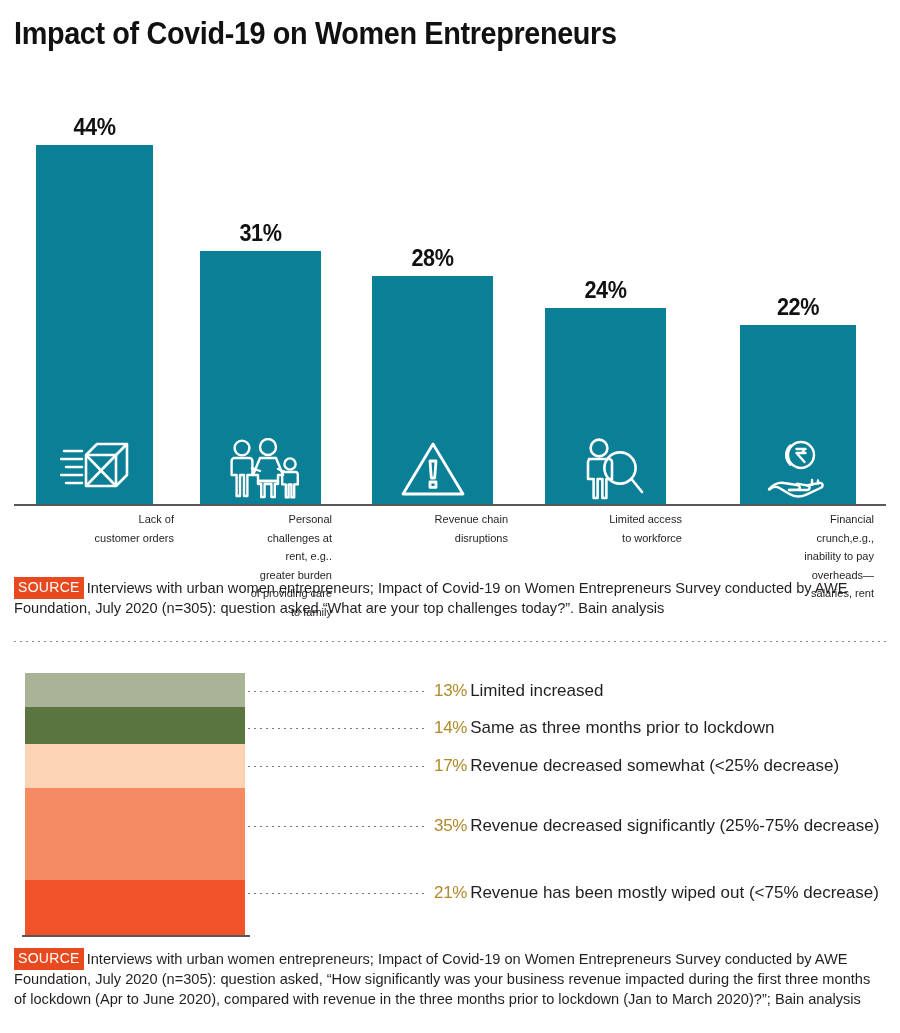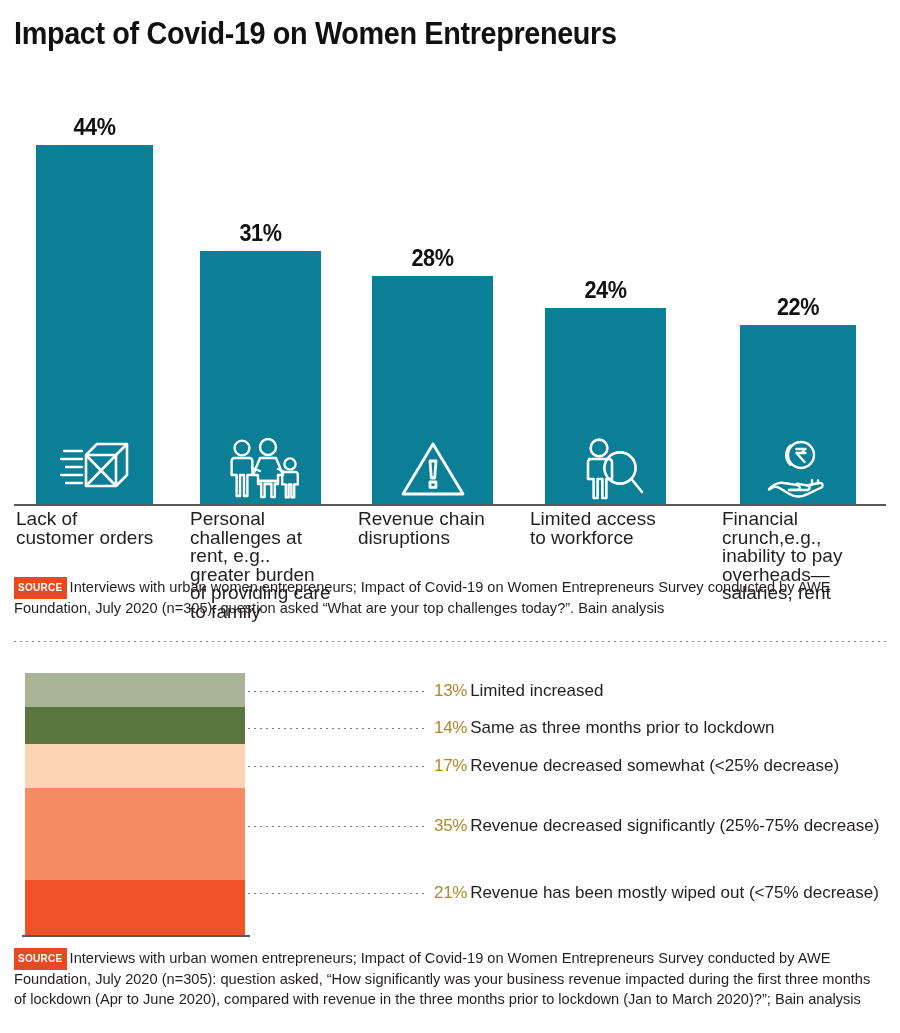--- a/index.html
+++ b/index.html
@@ -66,41 +66,41 @@
     bottom: 60px;
     left: 50%;
     transform: translateX(-50%);
     width: 70px;
     height: 62px;
     pointer-events: none;
   }
   .col-label {
     position: absolute;
     top: 450px;
-    text-align: left;
-    font-size: 19px;
+    text-align: right;
+    font-size: 11px;
     line-height: 18.6px;
     color: #231f20;
   }
 
   
   .source-note {
     position: absolute;
     left: 14px;
     width: 872px;
     font-size: 14.6px;
     line-height: 19.4px;
     color: #231f20;
   }
   .source-badge {
     display: inline-block;
     background: #e8491f;
     color: #ffffff;
-    font-size: 10px;
-    font-weight: bold;
+    font-size: 14px;
+    font-weight: normal;
     letter-spacing: 0.3px;
     padding: 1px 4px 2px 4px;
     vertical-align: 1px;
     margin-right: 3px;
   }
   .source-text { }
 
   
   #divider {
     position: absolute;

